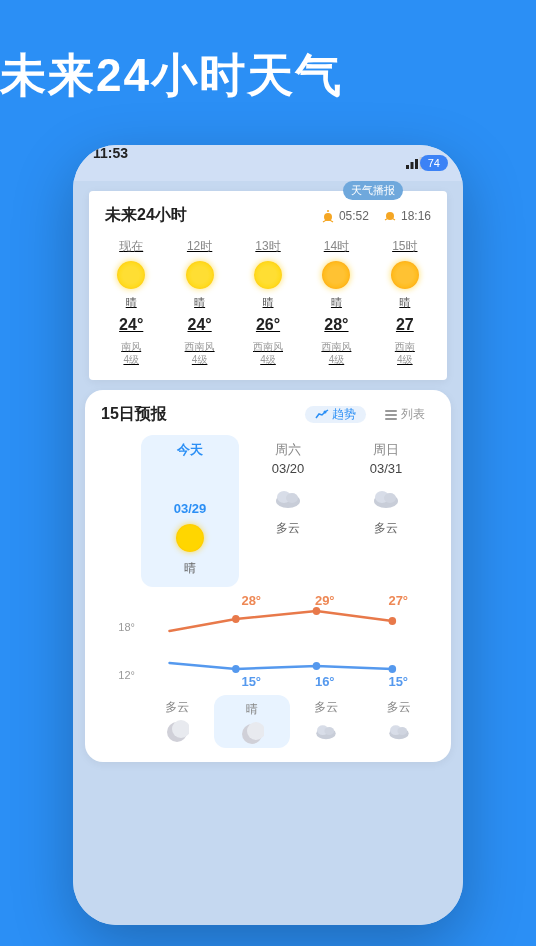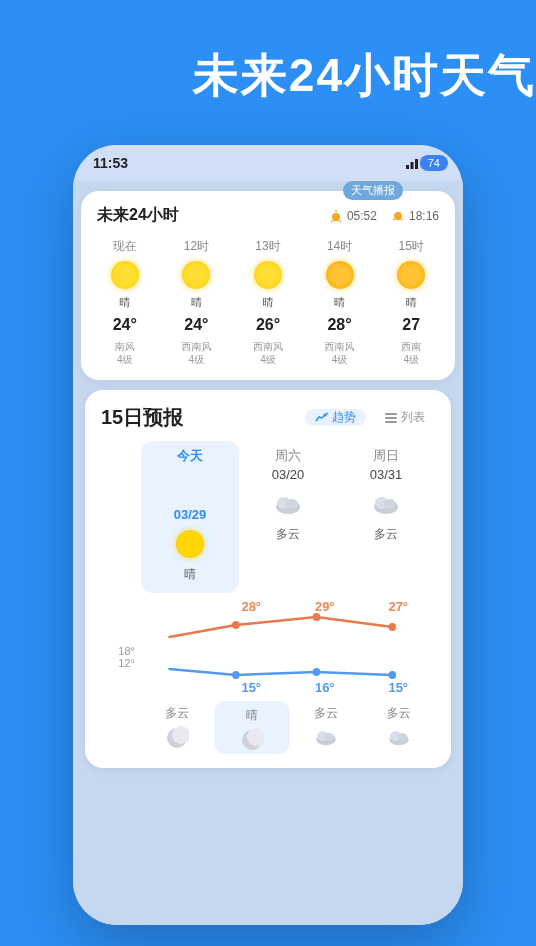--- a/index.html
+++ b/index.html
@@ -10,21 +10,21 @@
       font-family: -apple-system, 'PingFang SC', 'Helvetica Neue', Arial, sans-serif;
       overflow: hidden;
       position: relative;
     }
 
     
     .hero-title {
       position: absolute;
       top: 48px;
       left: 0; right: 0;
-      text-align: right;
+      text-align: left;
       font-size: 46px;
       font-weight: 800;
       color: #fff;
       letter-spacing: 2px;
       line-height: 1.2;
     }
 
     
     .phone {
       position: absolute;
@@ -37,21 +37,20 @@
       border-radius: 44px;
       box-shadow: 0 20px 60px rgba(0,0,0,0.25);
       overflow: hidden;
     }
 
     
     .status-bar {
       height: 36px;
       background: #d0dff5;
       display: flex;
-      align-items: center;
       justify-content: space-between;
       padding: 0 20px;
       font-size: 13px;
       font-weight: 600;
       color: #222;
     }
     .status-bar .time { font-weight: 700; font-size: 14px; }
     .status-icons { display: flex; align-items: center; gap: 5px; font-size: 11px; }
     .status-icons svg { width: 16px; height: 16px; }
 
@@ -83,22 +82,22 @@
     .phone-content {
       background: #c5d8f0;
       height: 744px;
       overflow: hidden;
       position: relative;
     }
 
     
     .card {
       background: #fff;
-      border-radius: 18px;
-      margin: 10px 8px;
+      border-radius: 4px;
+      margin: 10px 16px;
       padding: 14px 16px;
       box-shadow: 0 2px 10px rgba(0,0,0,0.06);
     }
 
     .card-header {
       display: flex;
       align-items: center;
       justify-content: space-between;
       margin-bottom: 12px;
     }
@@ -118,20 +117,21 @@
       display: flex;
       align-items: center;
       gap: 4px;
     }
 
     
     .hours-row {
       display: flex;
       gap: 16px;
       overflow: hidden;
+      text-decoration: underline;
     }
     .hour-item {
       flex: 1;
       display: flex;
       flex-direction: column;
       align-items: center;
       gap: 6px;
     }
     .hour-label {
       font-size: 12px;
@@ -175,21 +175,21 @@
       padding: 14px 16px;
       box-shadow: 0 2px 10px rgba(0,0,0,0.06);
     }
     .forecast-header {
       display: flex;
       align-items: center;
       justify-content: space-between;
       margin-bottom: 10px;
     }
     .forecast-title {
-      font-size: 20px;
+      font-size: 16px;
       font-weight: 600;
       color: #222;
     }
     .forecast-toggle {
       display: flex;
       gap: 8px;
       align-items: center;
     }
     .toggle-btn {
       display: flex;
@@ -202,21 +202,21 @@
       border-radius: 12px;
     }
     .toggle-btn.inactive {
       background: transparent;
       color: #999;
     }
     .left-axis {
       width: 40px;
       display: flex;
       flex-direction: column;
-      justify-content: center;
+      justify-content: space-between;
       padding: 30px 0 10px;
       align-items: flex-end;
       padding-right: 6px;
     }
     .axis-label {
       font-size: 11px;
       color: #999;
     }
 
     .day-col {

